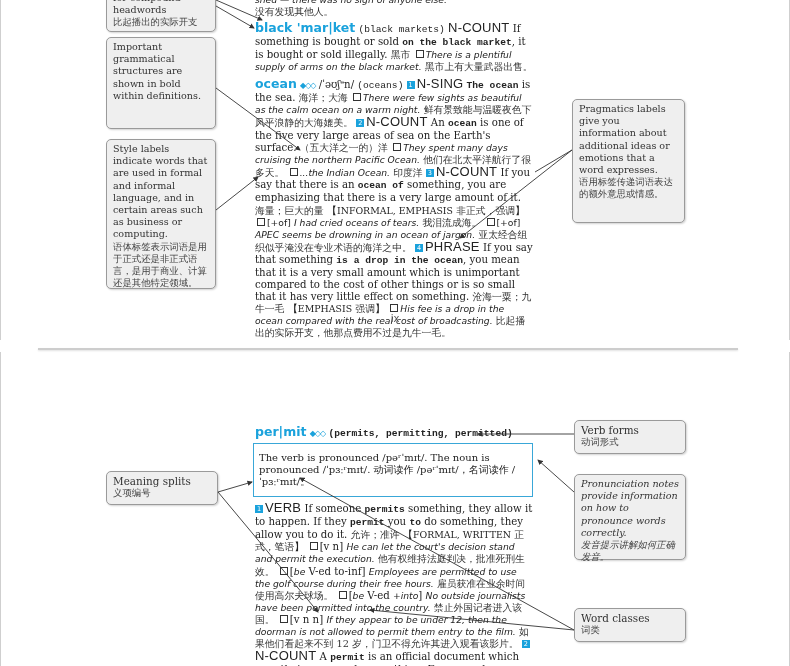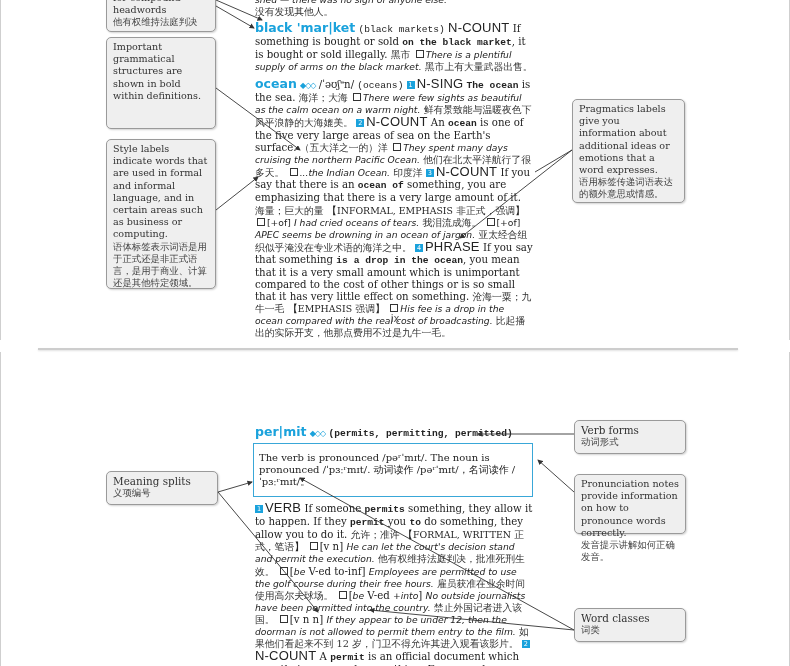--- a/index.html
+++ b/index.html
@@ -58,33 +58,33 @@
 </style>
 </head>
 <body>
 
 <div class="page page-top">
   <div class="frame-left"></div>
   <div class="frame-right"></div>
 
   <div class="callout" style="left:106px; top:-14px; width:110px; height:46px; padding-top:5px;">
     <span class="en">for compound headwords</span>
-    <span class="cn">他有权维持法庭判决</span>
+    <span class="cn">比起播出的实际开支</span>
   </div>
 
   <div class="callout" style="left:106px; top:37px; width:110px; height:92px;">
     <span class="en">Important grammatical structures are shown in bold within definitions.</span>
   </div>
 
   <div class="callout" style="left:106px; top:139px; width:110px; height:150px;">
     <span class="en">Style labels indicate words that are used in formal and informal language, and in certain areas such as business or computing.</span>
     <span class="cn">语体标签表示词语是用于正式还是非正式语言，是用于商业、计算还是其他特定领域。</span>
   </div>
 
-  <div class="callout" style="left:572px; top:99px; width:113px; height:104px;">
+  <div class="callout" style="left:572px; top:99px; width:113px; height:124px;">
     <span class="en">Pragmatics labels give you information about additional ideas or emotions that a word expresses.</span>
     <span class="cn">语用标签传递词语表达的额外意思或情感。</span>
   </div>
 
   <div class="entry-col" style="top:-6px;">
     <p>
       <span class="ex">shed — there was no sign of anyone else.</span><br>
       <span class="zh">没有发现其他人。</span>
     </p>
     <p style="margin-top:4px;">
@@ -148,21 +148,21 @@
   <div class="callout" style="left:574px; top:68px; width:112px; height:34px;">
     <span class="en" style="font-size:10.4px">Verb forms</span>
     <span class="cn">动词形式</span>
   </div>
 
   <div class="callout" style="left:106px; top:119px; width:112px; height:34px;">
     <span class="en" style="font-size:10.4px">Meaning splits</span>
     <span class="cn">义项编号</span>
   </div>
 
-  <div class="callout" style="left:574px; top:122px; width:112px; height:60px;">
+  <div class="callout" style="left:574px; top:122px; width:112px; height:86px;font-style:italic;">
     <span class="en">Pronunciation notes provide information on how to pronounce words correctly.</span>
     <span class="cn">发音提示讲解如何正确发音。</span>
   </div>
 
   <div class="callout" style="left:574px; top:256px; width:112px; height:34px;">
     <span class="en" style="font-size:10.4px">Word classes</span>
     <span class="cn">词类</span>
   </div>
 
   <div class="entry-col" style="top:74px;">

